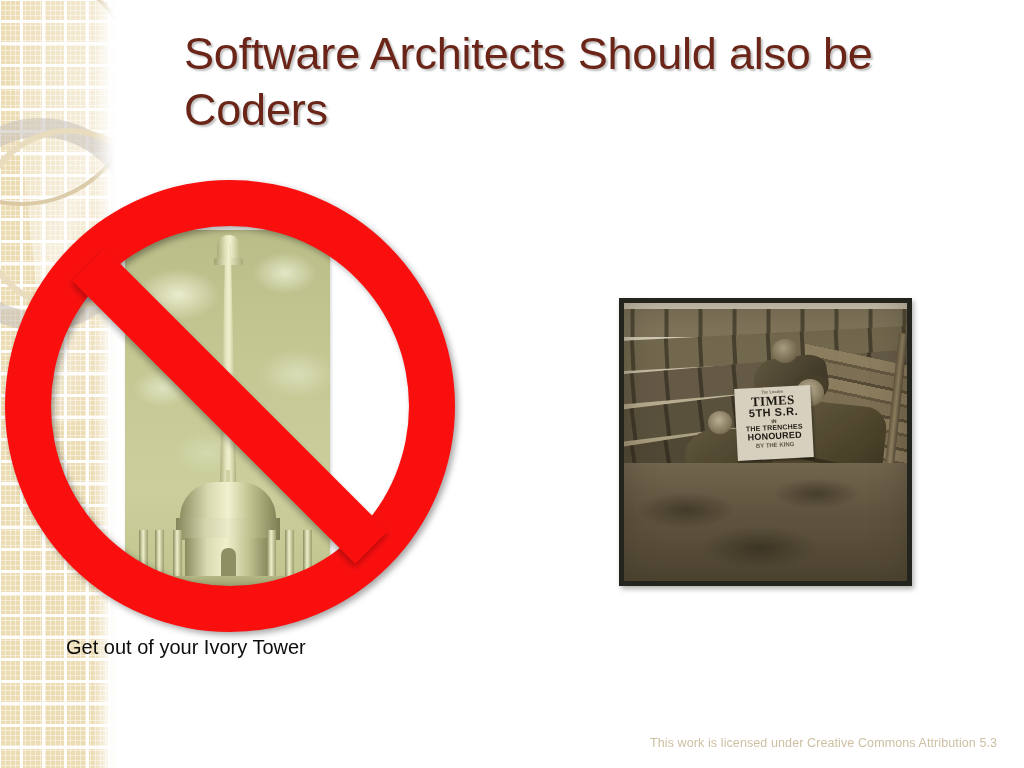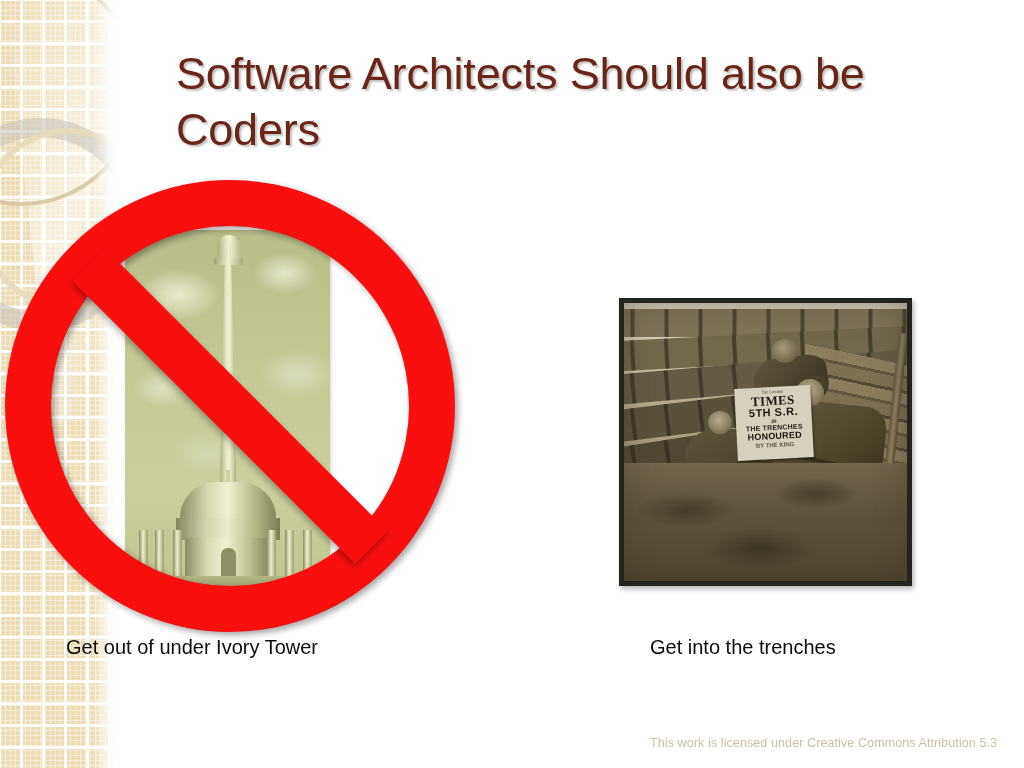--- a/index.html
+++ b/index.html
@@ -75,30 +75,29 @@
     left: 28px; top: -10px;
     width: 120px; height: 430px;
     background: linear-gradient(112deg, rgba(255,255,255,0) 0%, rgba(255,255,255,0.55) 45%, rgba(255,255,255,0) 72%);
     transform: rotate(-6deg);
     pointer-events: none;
   }
 
   
   #title {
     position: absolute;
-    left: 176px; top: 26px;
+    left: 184px; top: 26px;
     width: 800px;
     font-size: 45px;
     line-height: 1.24;
     font-weight: normal;
     color: #6b2518;
     letter-spacing: -0.2px;
     text-shadow: 2px 2px 2px rgba(140,140,140,0.55);
     font-family: "Liberation Sans", sans-serif;
-    margin-top: 20px;
   }
 
   
   #tower-figure {
     position: absolute;
     left: 0px; top: 172px;
     width: 465px; height: 470px;
   }
   #tower-photo {
     position: absolute;
@@ -506,18 +505,17 @@
         <div class="s-hon">HONOURED</div>
         <div class="s-king">BY THE KING</div>
       </div>
 
       <div id="trench-ground"></div>
       <div id="trench-tone"></div>
       <div id="trench-vig"></div>
     </div>
   </div>
 
-  <div class="caption" id="caption-left">Get out of under Ivory Tower</div>
-  <div class="caption" id="caption-right">Get into the trenches</div>
+  <div class="caption" id="caption-left">Get out of your Ivory Tower</div>
 
   <div id="footer">This work is licensed under Creative Commons Attribution 5.3</div>
 
 </div>
 
 </body></html>

